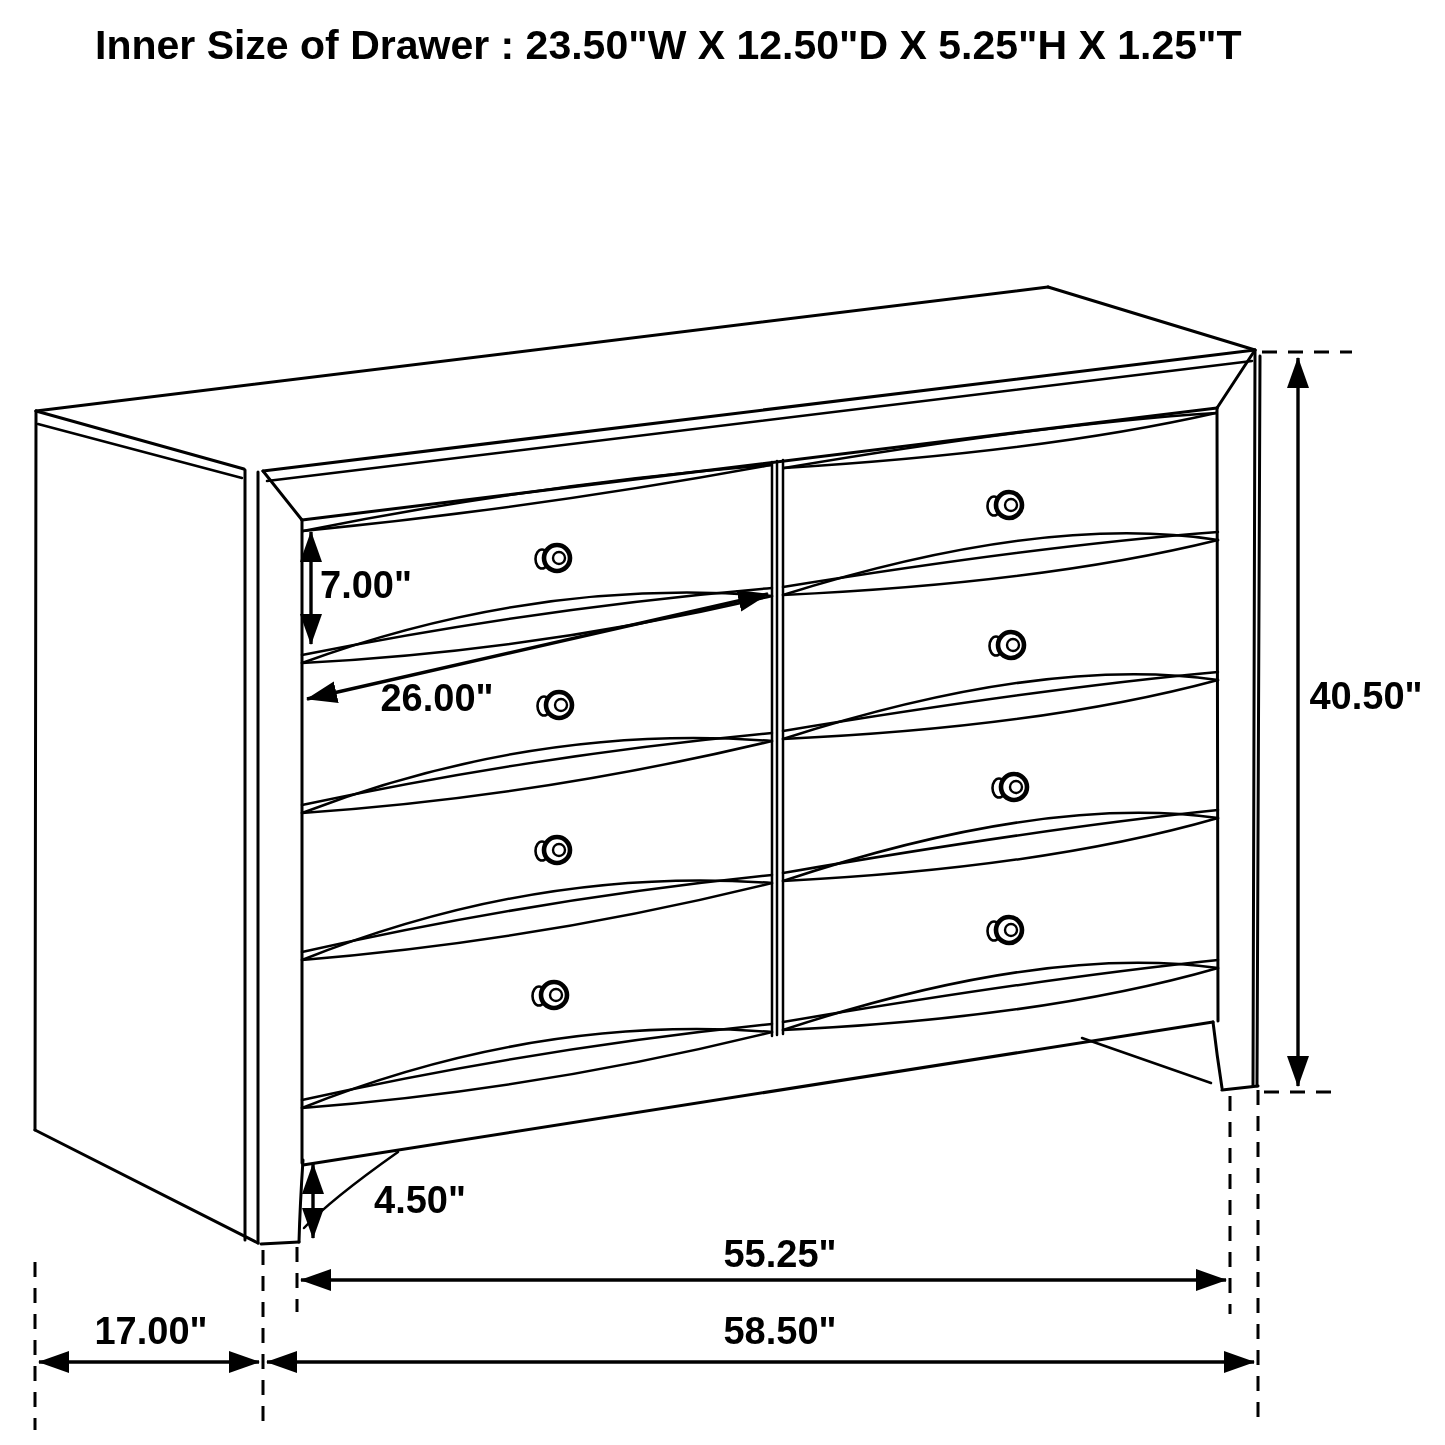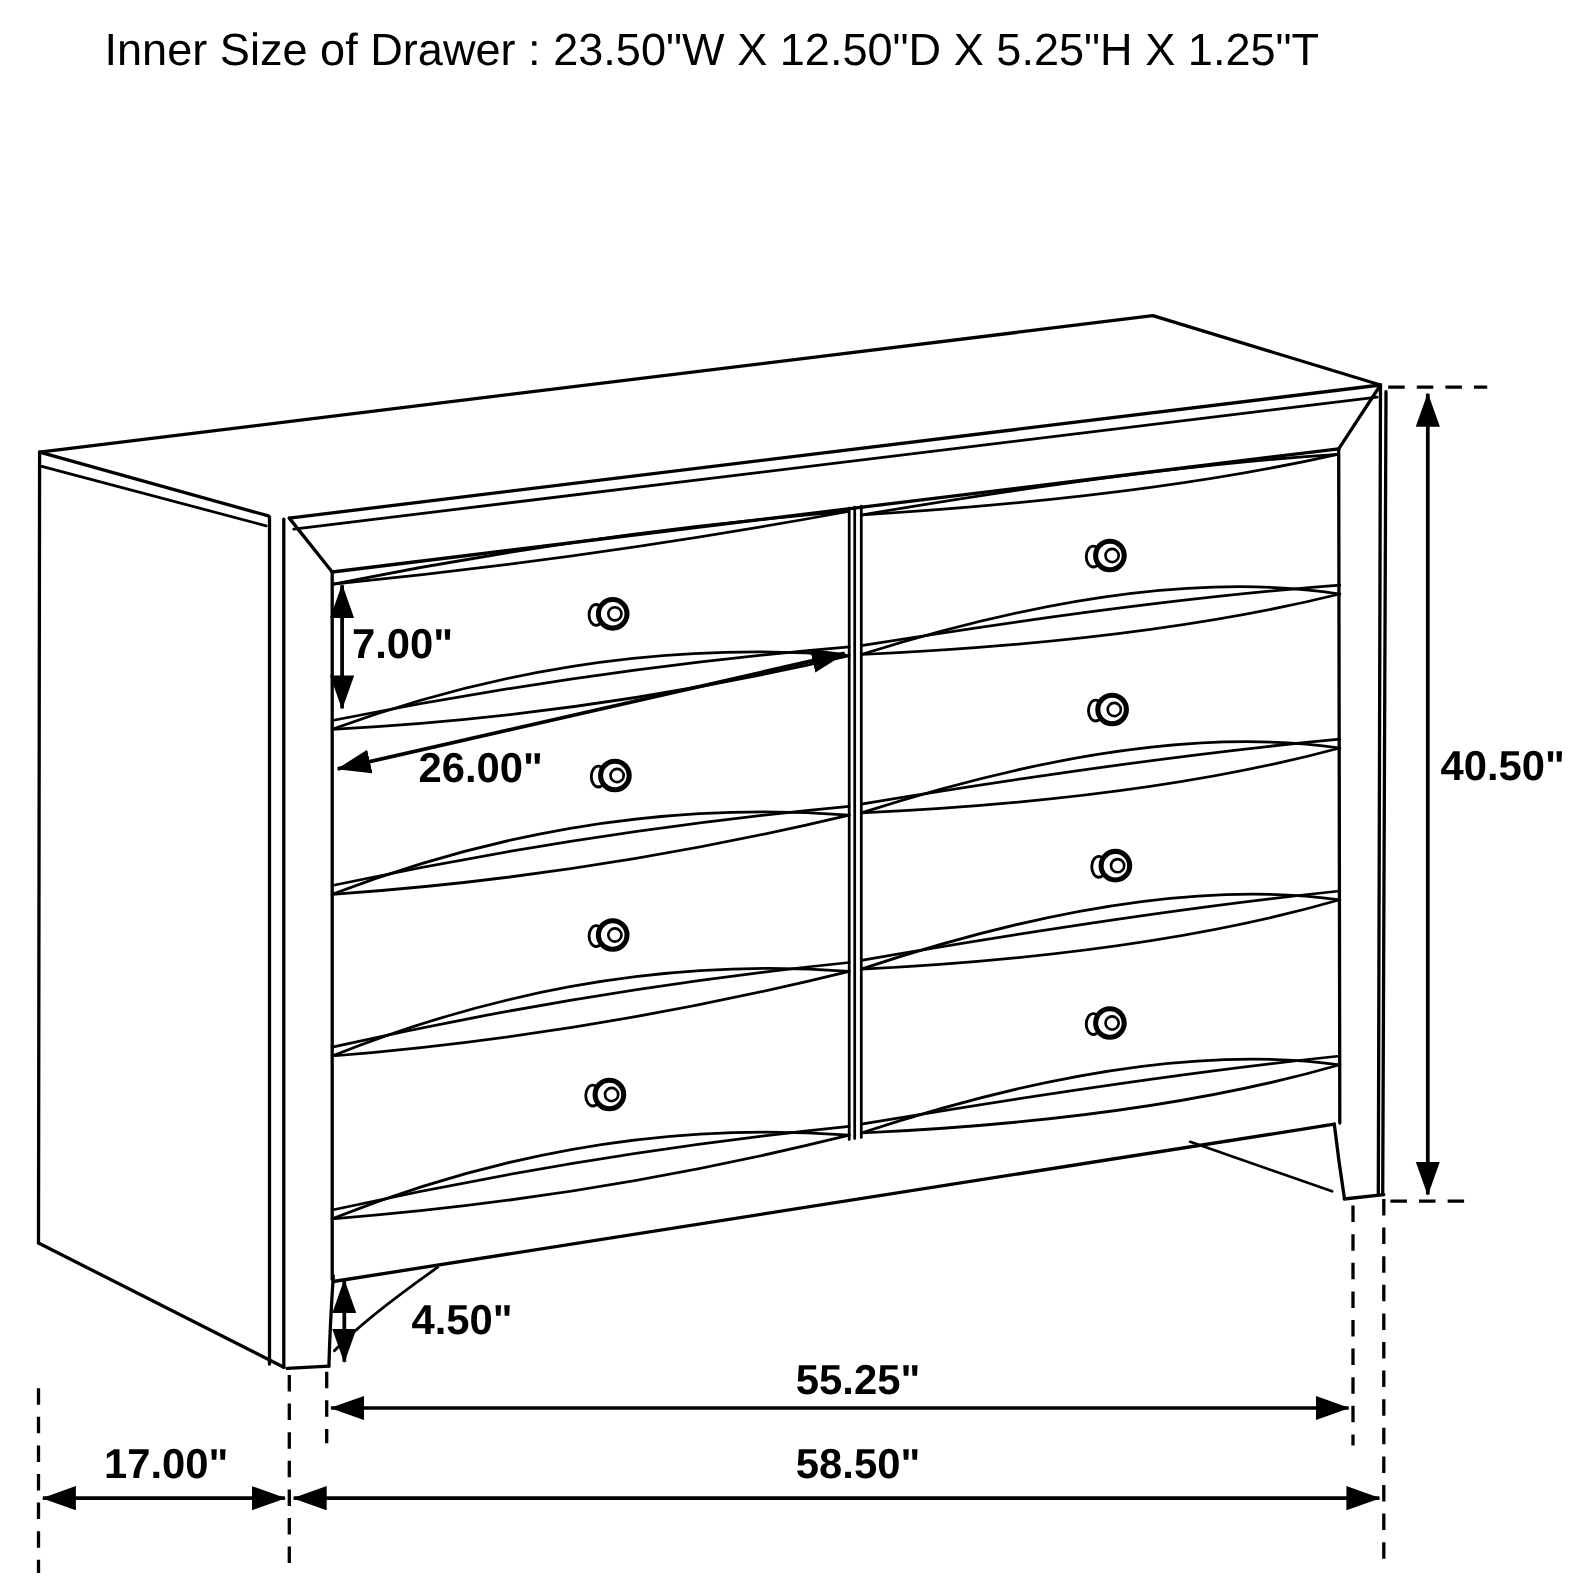--- a/index.html
+++ b/index.html
@@ -1,18 +1,18 @@
 <!DOCTYPE html>
 <html><head>
 <meta charset="utf-8">
 <style>
   html,body{margin:0;padding:0;background:#fff;}
   .stage{position:relative;width:1445px;height:1445px;background:#ffffff;overflow:hidden;
          font-family:"Liberation Sans", sans-serif;}
-  .title{position:absolute;left:95px;top:22px;font-size:41px;font-weight:normal;color:#000;
+  .title{position:absolute;left:95px;top:22px;font-size:41px;font-weight:bold;color:#000;
          white-space:nowrap;letter-spacing:0px;}
   svg{position:absolute;left:0;top:0;}
   .s3{fill:none;stroke:#000;stroke-width:3;stroke-linecap:round;stroke-linejoin:round;}
   .s2{fill:none;stroke:#000;stroke-width:2.5;stroke-linecap:round;stroke-linejoin:round;}
   .dimln{fill:none;stroke:#000;stroke-width:3.4;marker-start:url(#ah);marker-end:url(#ah);}
   .dash{fill:none;stroke:#000;stroke-width:3;stroke-dasharray:15 11;}
   .dlab{font-family:"Liberation Sans", sans-serif;font-size:38px;font-weight:bold;fill:#000;
         text-anchor:middle;}
   .k1{fill:#fff;stroke:#000;stroke-width:4.6;}
   .k2{fill:#fff;stroke:#000;stroke-width:2.6;}

